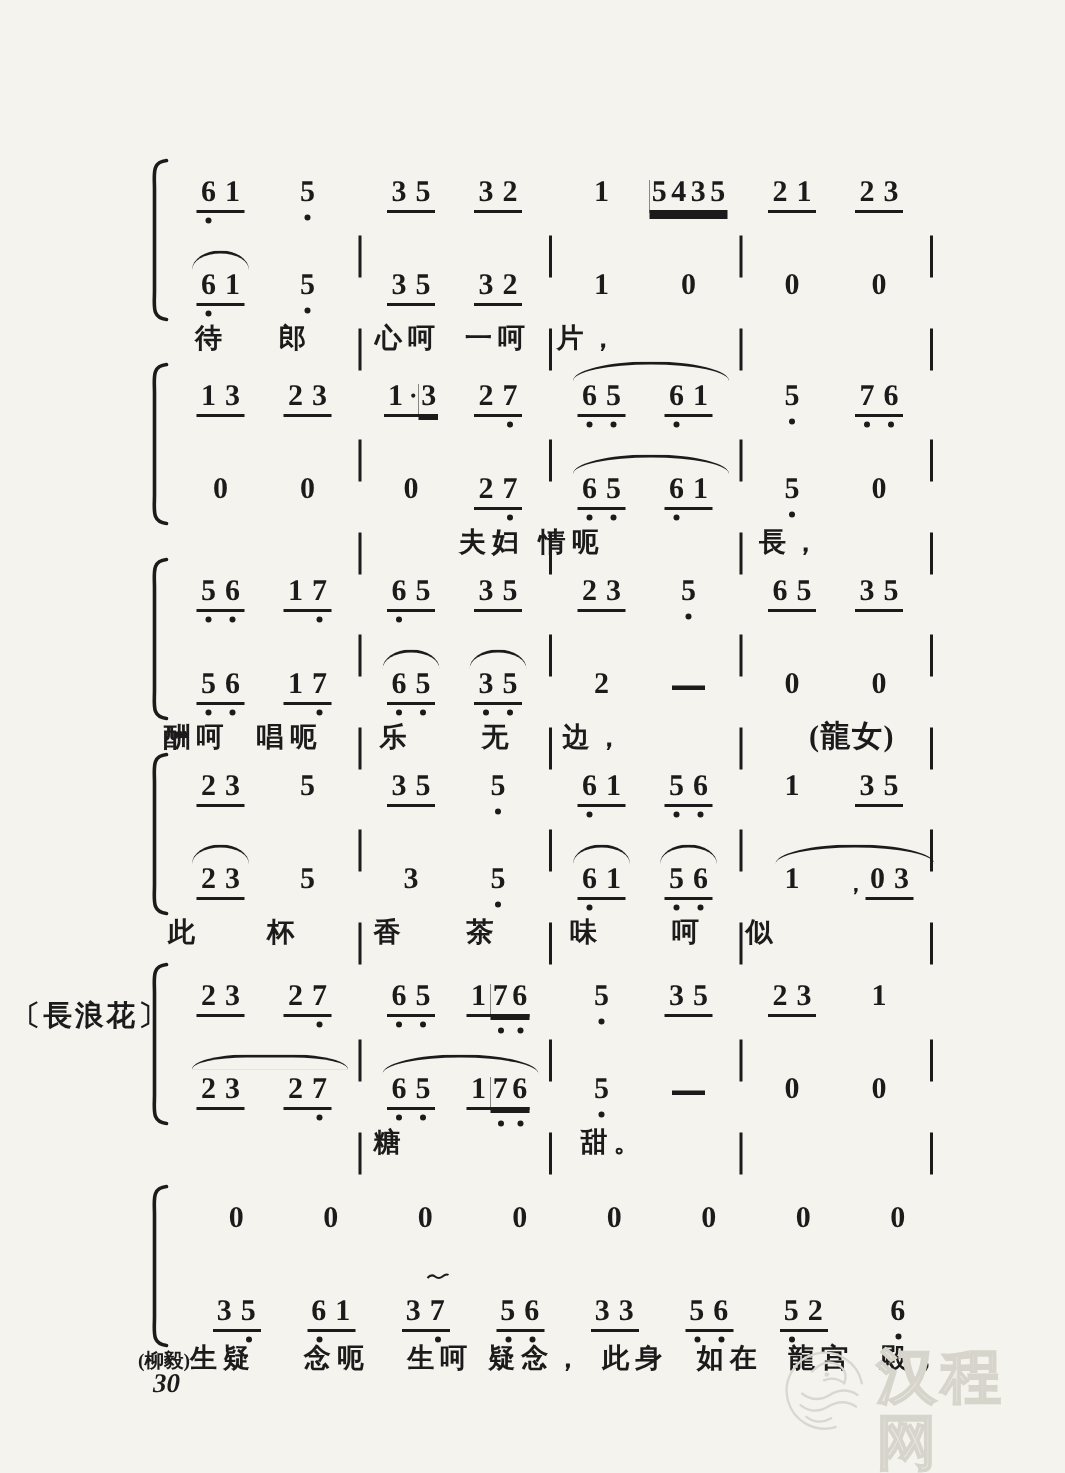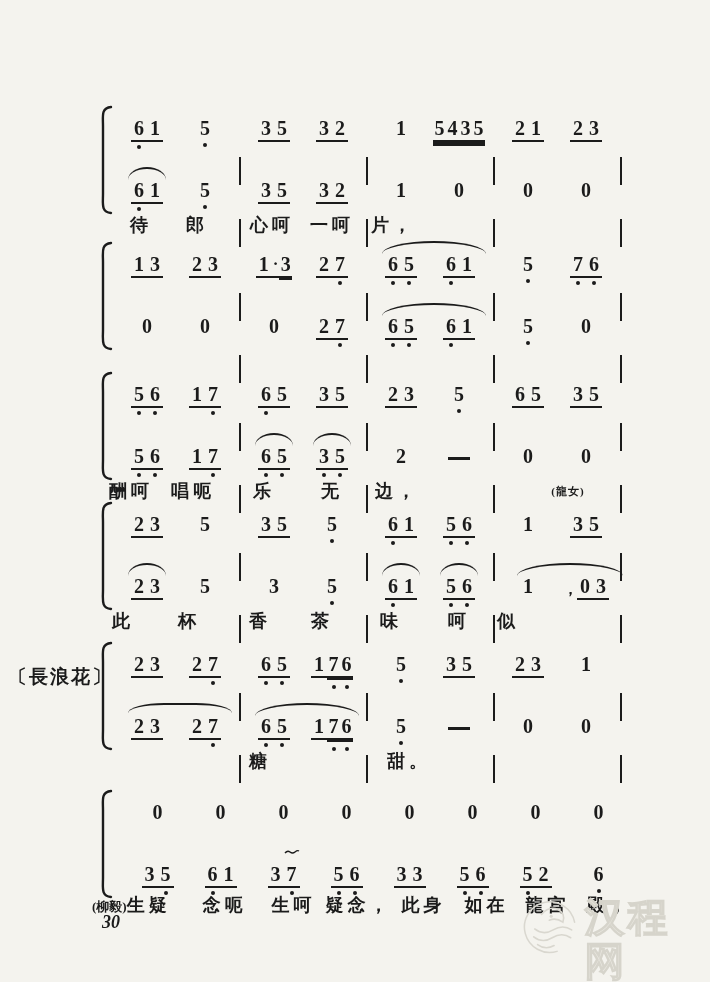--- a/index.html
+++ b/index.html
@@ -29,21 +29,21 @@
   .slur.flat{height:8px;border-radius:35% 35% 0 0/100% 100% 0 0;}
   .trem{position:absolute;top:-14px;left:50%;transform:translateX(-50%);line-height:0;}
   .dash{width:22px;height:3px;background:currentColor;margin-top:29px;}
   .pre{font-size:15px;font-weight:700;margin-top:22px;margin-right:-1px;}
   .blwrap{display:flex;justify-content:center;align-items:flex-start;}
   .bl{width:2px;height:28px;background:currentColor;margin-top:15px;}
   .lyrrow{height:30px;}
   .ly{position:relative;justify-self:center;white-space:nowrap;font-size:18px;font-weight:700;
       letter-spacing:4px;line-height:26px;}
   .ly.left{justify-self:start;}
-  .ly.small{font-size:11px;letter-spacing:1px;}
+  .ly.small{font-size:20px;letter-spacing:1px;}
   .ly .pfx{font-size:13px;letter-spacing:0;}
   .label{position:absolute;left:8px;top:664px;font-size:19px;font-weight:700;letter-spacing:2px;}
   .pagenum{position:absolute;left:102px;top:912px;font-style:italic;font-weight:700;font-size:18px;}
   .wm{position:absolute;left:522px;top:896px;display:flex;align-items:flex-start;color:#d9d7cf;}
   .wm-txt{margin-left:2px;}
   .wm-cn{font-size:40px;font-weight:700;line-height:1.1;letter-spacing:3px;color:#eceae3;
          -webkit-text-stroke:1.2px #d6d4cb;}
 </style>
 </head>
 <body>
@@ -299,20 +299,25 @@
           </div>
           <div class="blwrap" style="grid-column: 6;">
             <div class="bl"></div>
           </div>
           <div class="blwrap" style="grid-column: 9;">
             <div class="bl"></div>
           </div>
           <div class="blwrap" style="grid-column: 12;">
             <div class="bl"></div>
           </div>
+        </div>
+        <div class="row lyrrow">
+          <div class="ly" style="grid-column: 5; left: -4px;">夫妇</div>
+          <div class="ly" style="grid-column: 7; left: -20px;">情呃</div>
+          <div class="ly" style="grid-column: 10;">長，</div>
         </div>
       </div>
       <div class="system" style="top: 266px;">
         <svg class="bracket" width="24" height="112" viewBox="0 0 24 112">
           <path d="M17 3 C7 4 9 12 9 22 L9 90 C9 100 7 108 17 109" fill="none" stroke="currentColor" stroke-width="2.4" stroke-linecap="round"></path>
         </svg>
         <div class="row" style="height: 62px;">
           <div class="cell" style="grid-column: 1;">
             <div class="grp u1">
               <div class="nt">5<div class="lo"></div></div>

